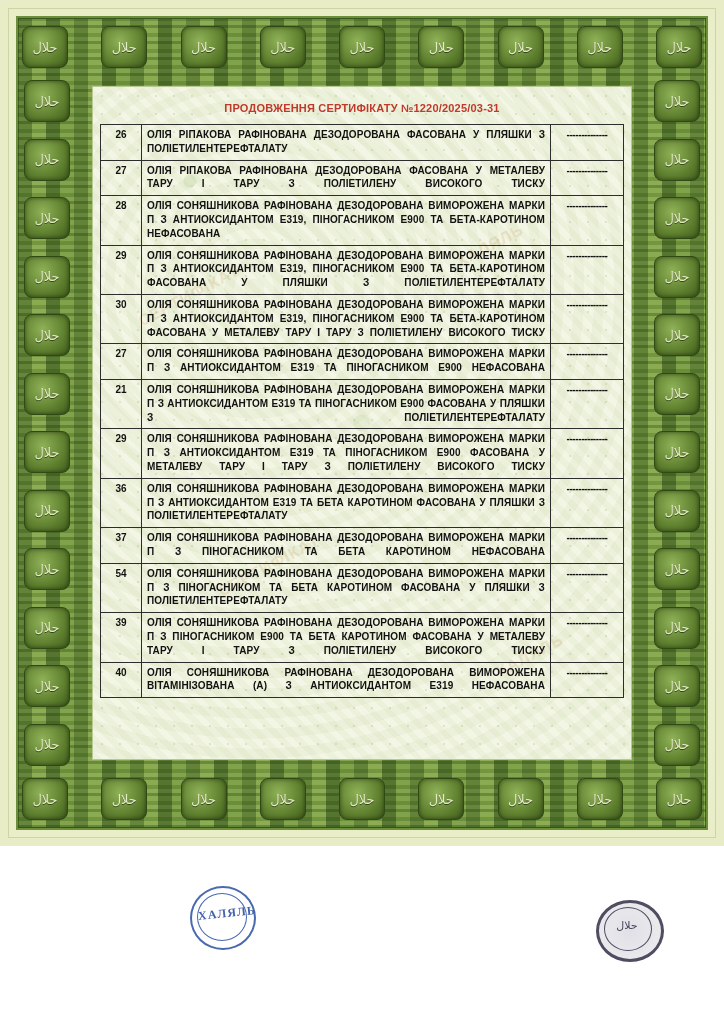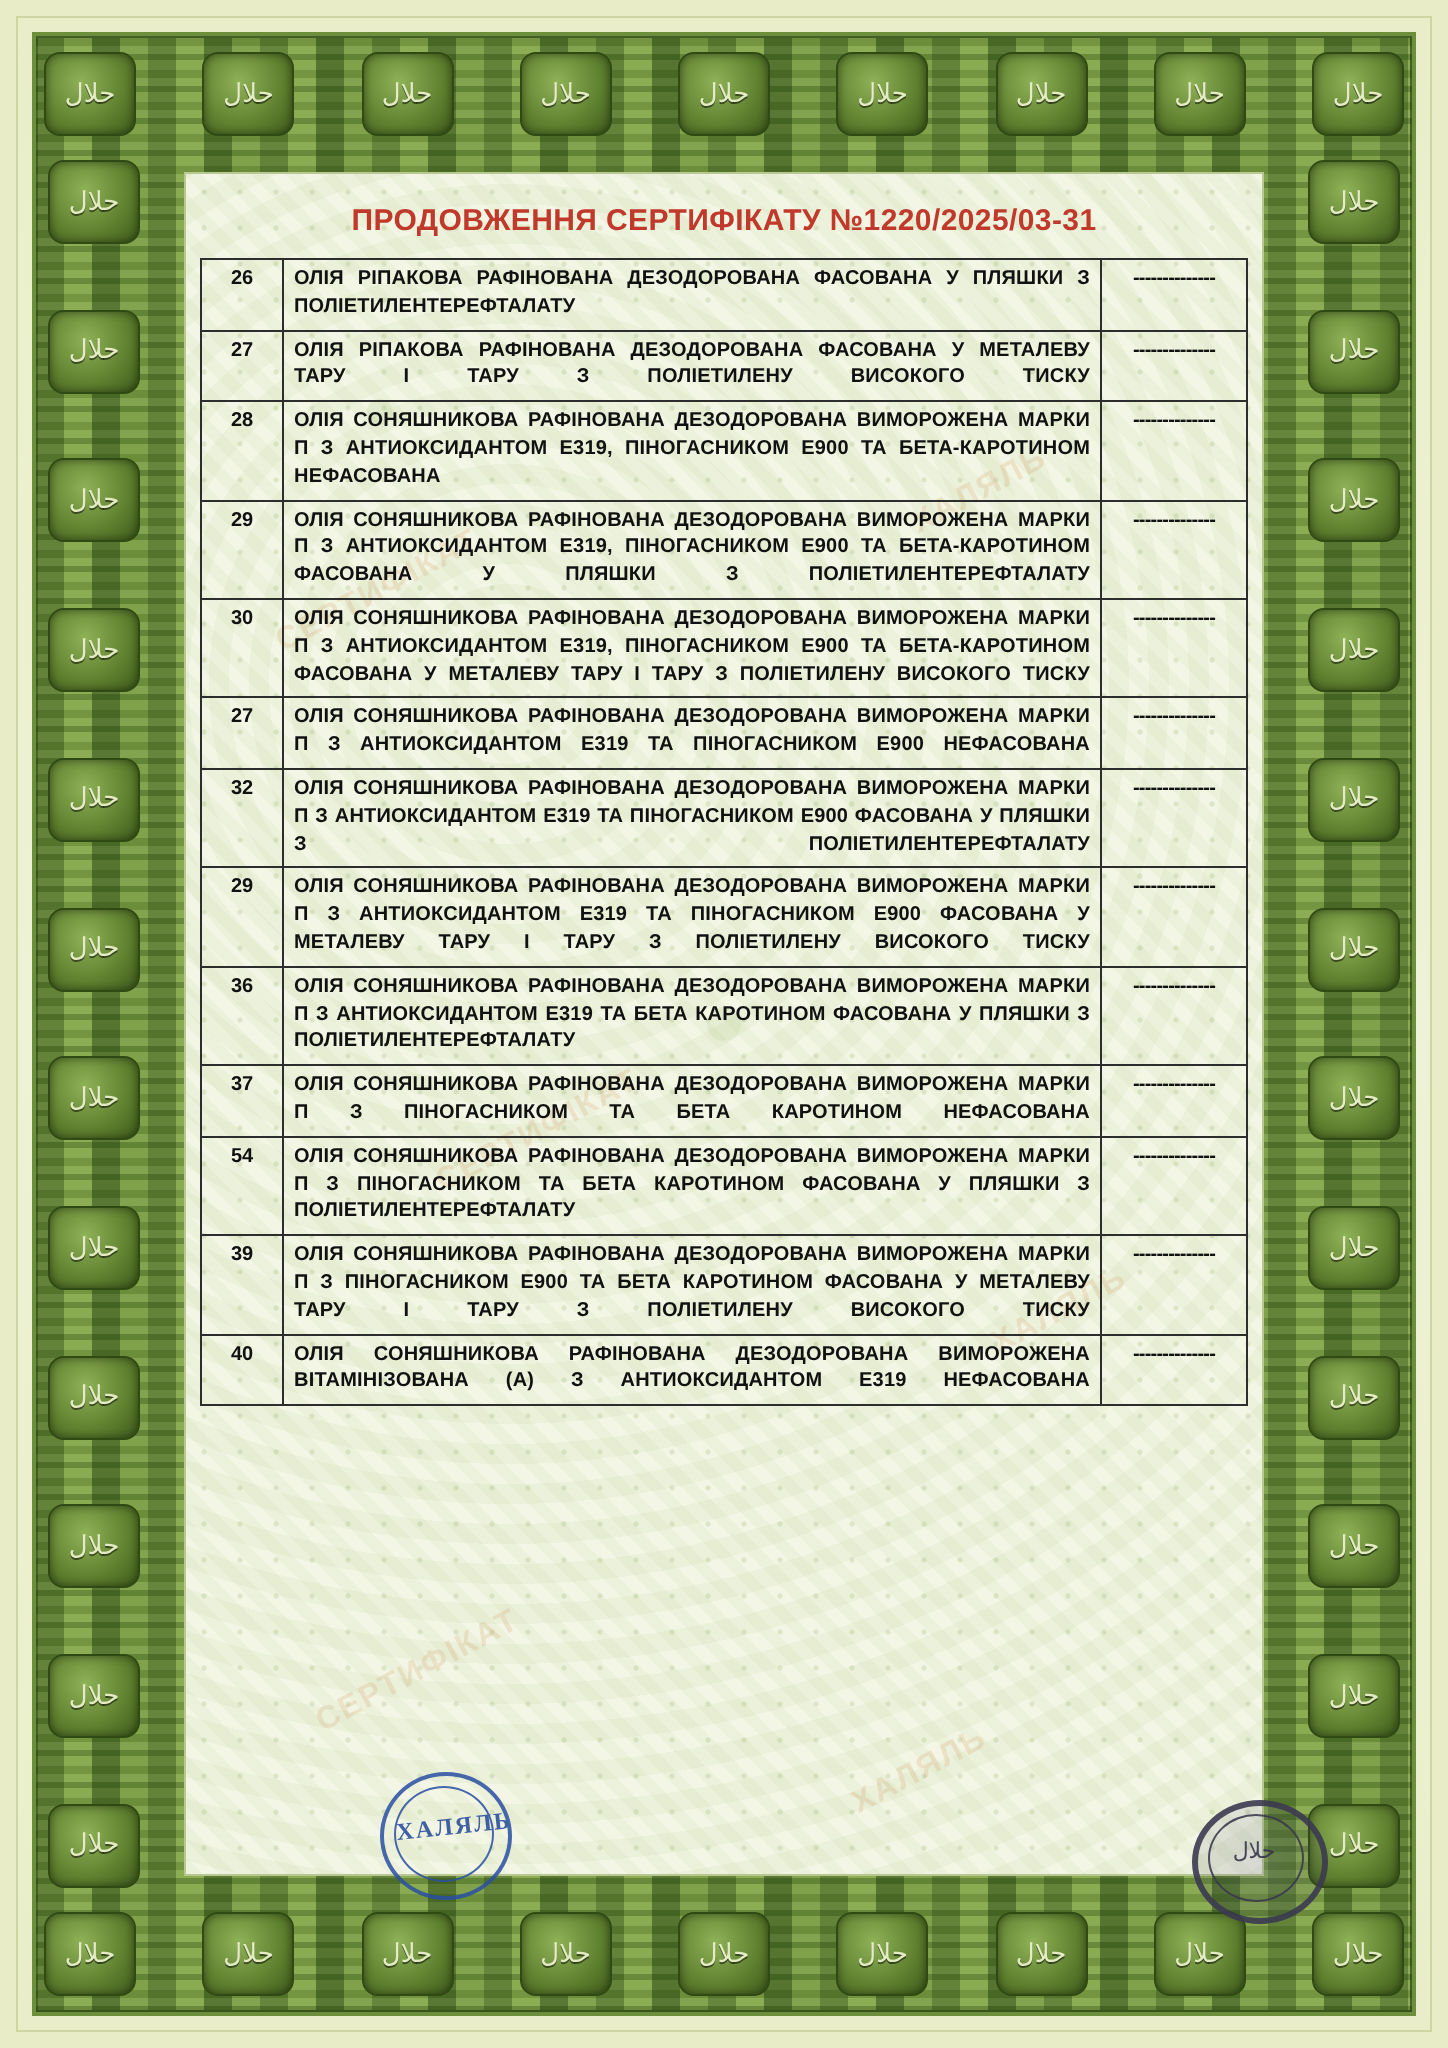--- a/index.html
+++ b/index.html
@@ -11,21 +11,21 @@
     width: 724px;
     height: 1024px;
     font-family: "Liberation Sans", sans-serif;
     overflow: hidden;
   }
 
   
   .certificate {
     position: relative;
     width: 724px;
-    height: 1024px;
+    height: 846px;
     background: #e8edc8;
     box-sizing: border-box;
   }
 
   
   .page-margin {
     position: absolute;
     left: 8px;
     top: 8px;
     right: 8px;
@@ -150,21 +150,21 @@
   .content {
     position: absolute;
     left: 100px;
     top: 94px;
     width: 524px;
     z-index: 5;
   }
   .doc-title {
     text-align: center;
     color: #c0392b;
-    font-size: 15px;
+    font-size: 11px;
     font-weight: bold;
     letter-spacing: .2px;
     margin: 8px 0 10px 0;
   }
 
   table.cert-table {
     width: 100%;
     border-collapse: collapse;
     table-layout: fixed;
   }
@@ -369,21 +369,21 @@
           <td class="col-num">30</td>
           <td class="col-name">ОЛІЯ СОНЯШНИКОВА РАФІНОВАНА ДЕЗОДОРОВАНА ВИМОРОЖЕНА МАРКИ П З АНТИОКСИДАНТОМ Е319, ПІНОГАСНИКОМ Е900 ТА БЕТА-КАРОТИНОМ ФАСОВАНА У МЕТАЛЕВУ ТАРУ І ТАРУ З ПОЛІЕТИЛЕНУ ВИСОКОГО ТИСКУ</td>
           <td class="col-mark">--------------</td>
         </tr>
         <tr>
           <td class="col-num">27</td>
           <td class="col-name">ОЛІЯ СОНЯШНИКОВА РАФІНОВАНА ДЕЗОДОРОВАНА ВИМОРОЖЕНА МАРКИ П З АНТИОКСИДАНТОМ Е319 ТА ПІНОГАСНИКОМ Е900 НЕФАСОВАНА</td>
           <td class="col-mark">--------------</td>
         </tr>
         <tr>
-          <td class="col-num">32</td>
+          <td class="col-num">21</td>
           <td class="col-name">ОЛІЯ СОНЯШНИКОВА РАФІНОВАНА ДЕЗОДОРОВАНА ВИМОРОЖЕНА МАРКИ П З АНТИОКСИДАНТОМ Е319 ТА ПІНОГАСНИКОМ Е900 ФАСОВАНА У ПЛЯШКИ З ПОЛІЕТИЛЕНТЕРЕФТАЛАТУ</td>
           <td class="col-mark">--------------</td>
         </tr>
         <tr>
           <td class="col-num">29</td>
           <td class="col-name">ОЛІЯ СОНЯШНИКОВА РАФІНОВАНА ДЕЗОДОРОВАНА ВИМОРОЖЕНА МАРКИ П З АНТИОКСИДАНТОМ Е319 ТА ПІНОГАСНИКОМ Е900 ФАСОВАНА У МЕТАЛЕВУ ТАРУ І ТАРУ З ПОЛІЕТИЛЕНУ ВИСОКОГО ТИСКУ</td>
           <td class="col-mark">--------------</td>
         </tr>
         <tr>
           <td class="col-num">36</td>

